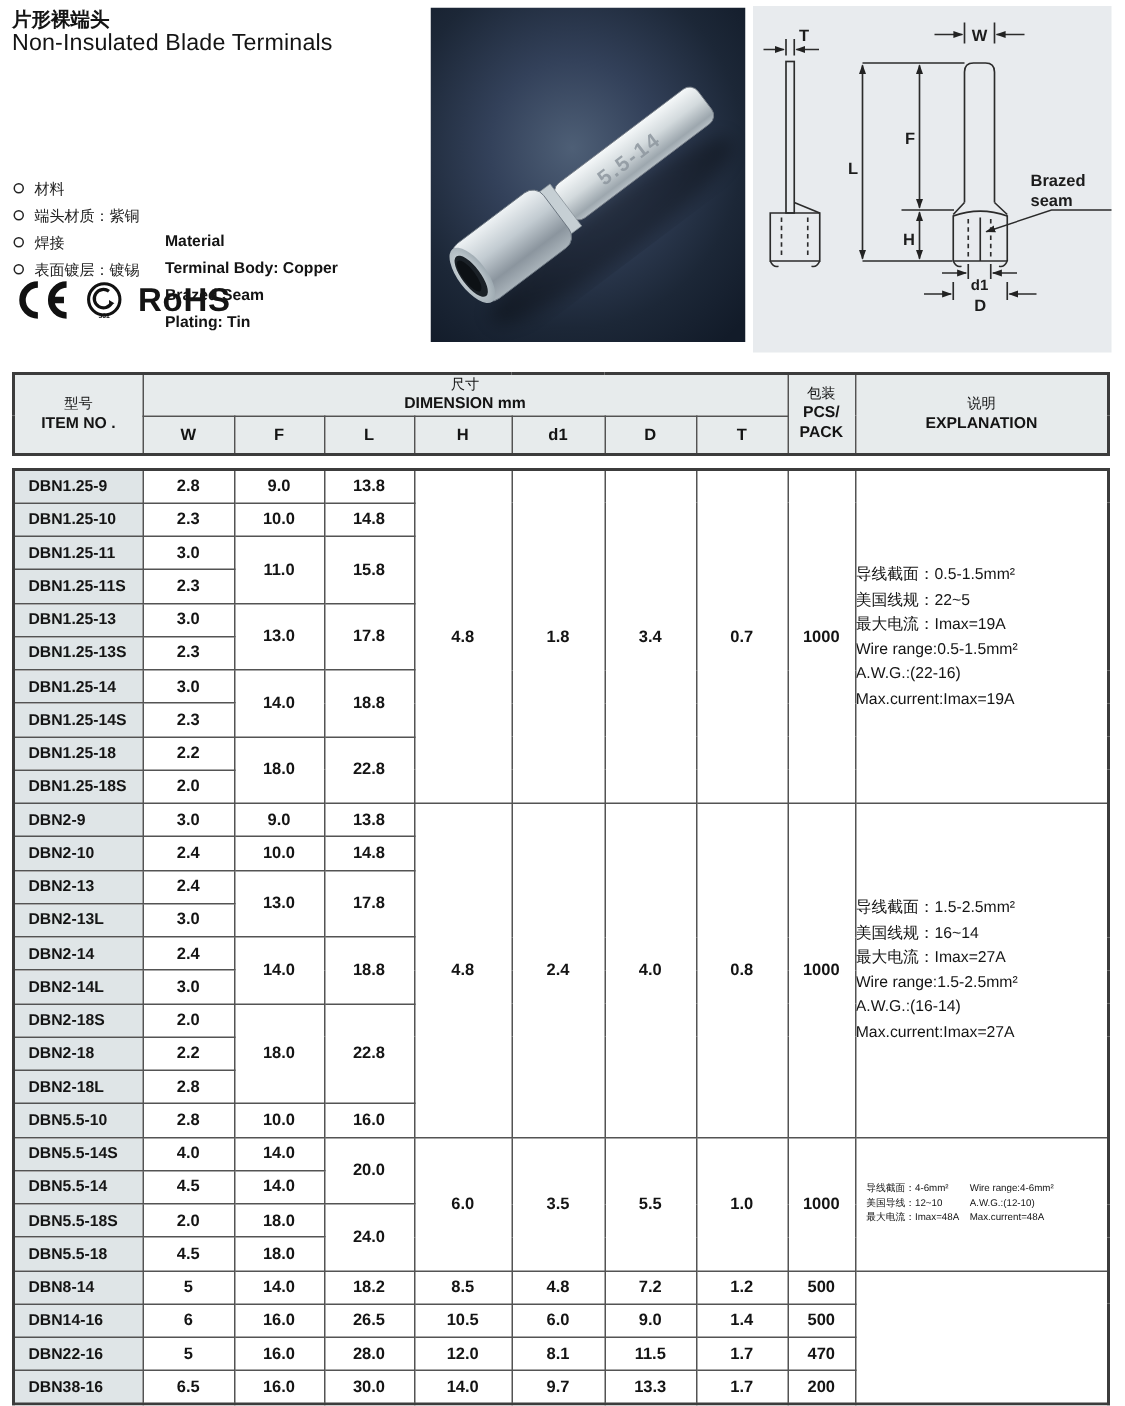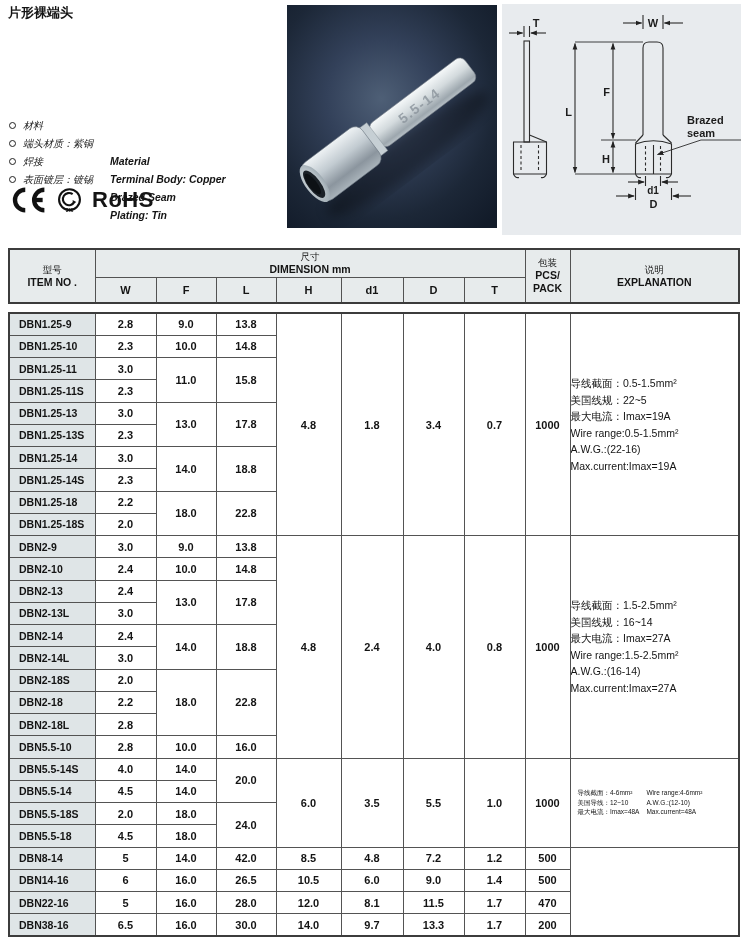--- a/index.html
+++ b/index.html
@@ -6,21 +6,21 @@
   body{width:750px;height:937px;position:relative;font-family:"Liberation Sans",sans-serif;color:#141414;overflow:hidden;}
   .abs{position:absolute;}
 
   
   .titles{left:8px;top:5px;}
   .title-zh{font-size:13px;font-weight:700;line-height:15px;}
   .title-en{font-size:15.5px;font-weight:500;line-height:18px;letter-spacing:.1px;}
 
   
   .materials{left:8px;top:119px;}
-  .mat-row{display:flex;align-items:flex-start;margin-bottom:5px;height:13px;font-style:italic;}
+  .mat-row{display:flex;align-items:flex-start;margin-bottom:5px;height:13px;}
   .bullet{width:5px;height:5px;border:1.5px solid #222;border-radius:50%;margin:3px 7px 0 1px;flex:none;}
   .mat-zh{width:87px;font-size:10px;color:#222;flex:none;}
   .mat-en{font-size:10.5px;font-weight:700;margin-top:36px;}
 
   
   .certs{left:7px;top:182px;display:flex;align-items:center;gap:9px;height:36px;}
   .rohs{font-size:22px;font-weight:800;letter-spacing:.5px;}
 
   
   .photo{left:287px;top:5px;width:210px;height:223px;}
@@ -47,20 +47,21 @@
   td.expl .ln{white-space:nowrap;}
   td.expl3{text-align:left;vertical-align:middle;padding:0 2px 0 7px;font-weight:400;}
   .expl3-wrap{display:flex;gap:7px;}
   .expl3-col{font-size:6.5px;line-height:9.5px;white-space:nowrap;}
 </style>
 </head>
 <body>
 
 <div class="abs titles">
   <div class="title-zh">片形裸端头</div>
+  <div class="title-en">Non-Insulated Blade Terminals</div>
 </div>
 
 <div class="abs materials">
   <div class="mat-row">
     <span class="bullet"></span>
     <span class="mat-zh">材料</span>
     <span class="mat-en">Material</span>
   </div>
   <div class="mat-row">
     <span class="bullet"></span>
@@ -444,21 +445,21 @@
     <tr>
       <td class="item">DBN5.5-18</td>
       <td>4.5</td>
       <td>18.0</td>
     </tr>
 
     <tr>
       <td class="item">DBN8-14</td>
       <td>5</td>
       <td>14.0</td>
-      <td>42.0</td>
+      <td>18.2</td>
       <td>8.5</td>
       <td>4.8</td>
       <td>7.2</td>
       <td>1.2</td>
       <td>500</td>
       <td rowspan="4"></td>
     </tr>
     <tr>
       <td class="item">DBN14-16</td>
       <td>6</td>

